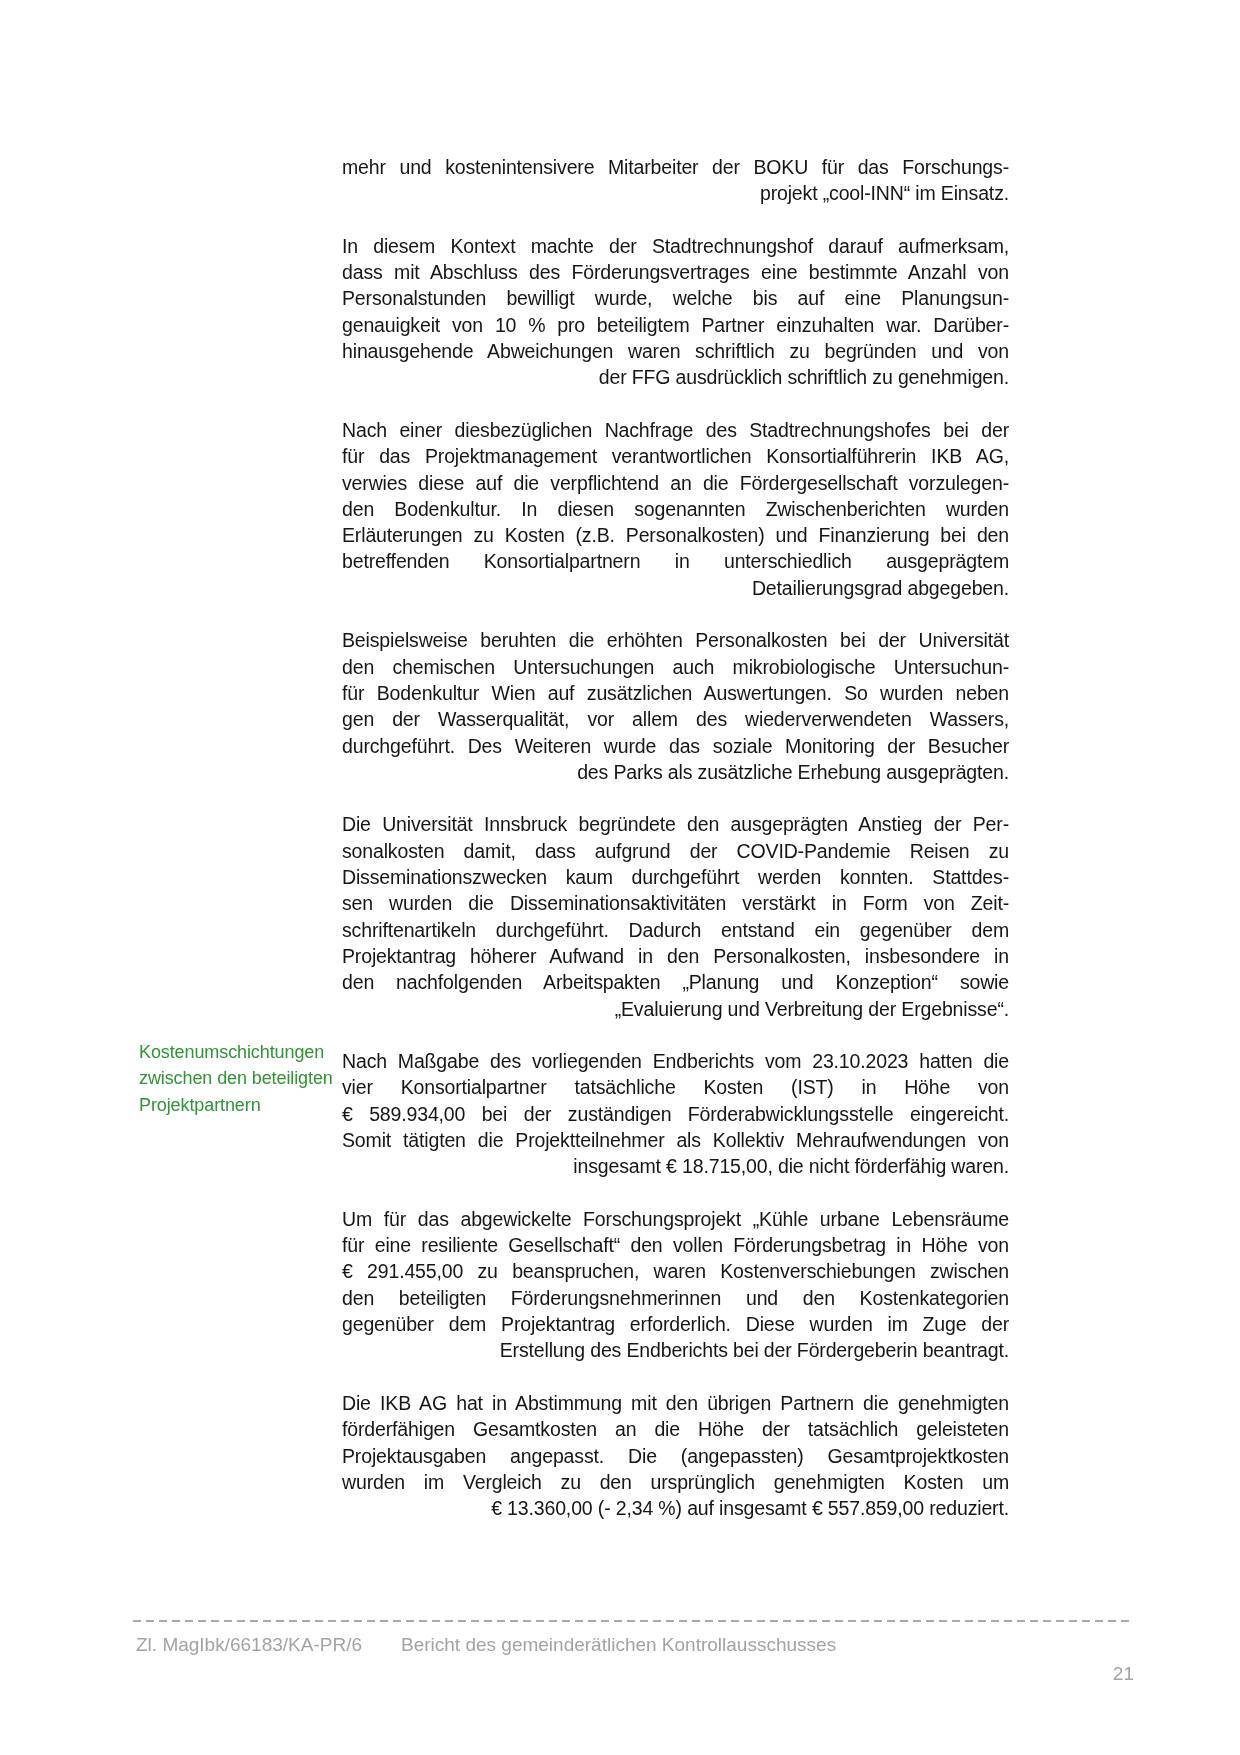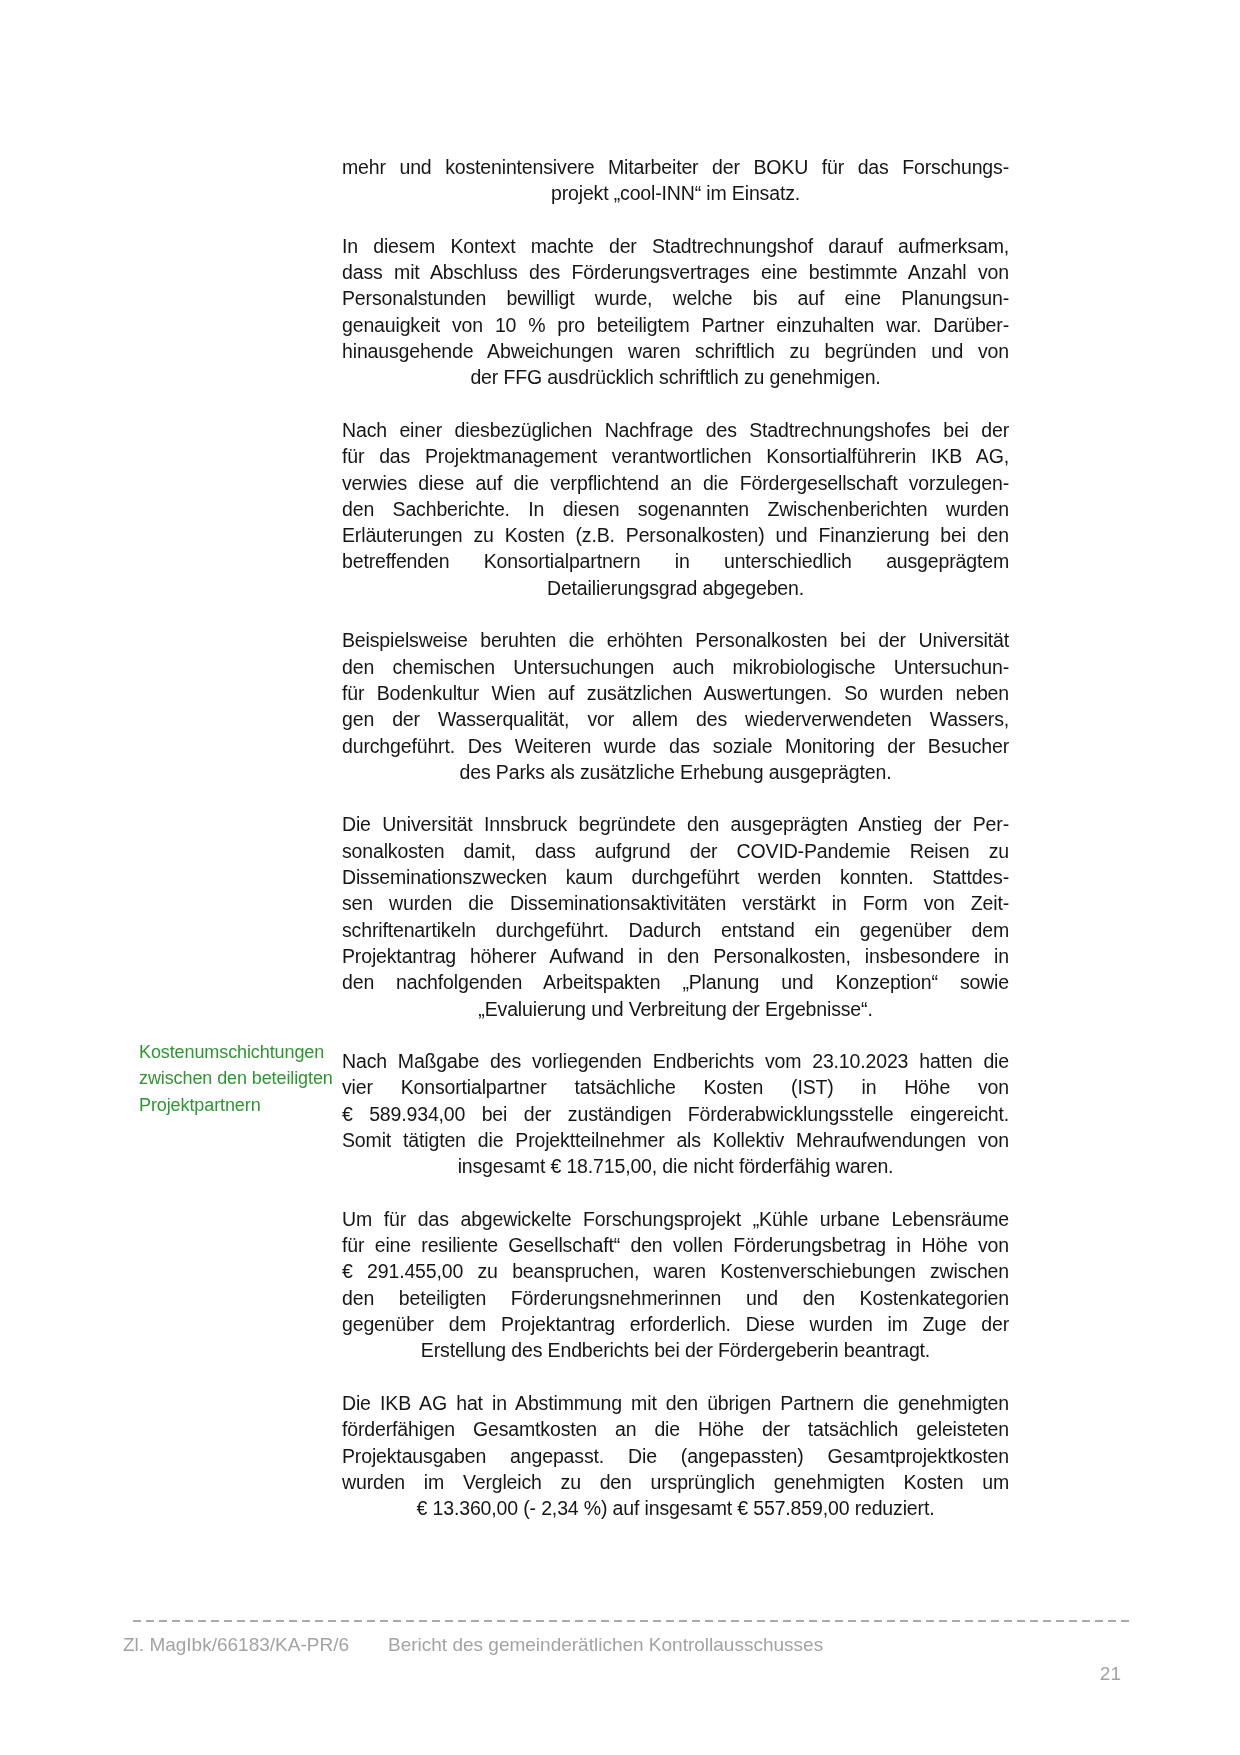--- a/index.html
+++ b/index.html
@@ -19,40 +19,40 @@
   .body-col {
     position: absolute;
     left: 342px; top: 154px; width: 667px;
     font-size: 19.5px;
     line-height: 26.3px;
     letter-spacing: -0.15px;
     color: var(--ink, #161616);
   }
   .para { margin: 0 0 26.3px 0; }
   .line.just { text-align: justify; text-align-last: justify; }
-  .line.last { text-align: center; }
+  .line.last { text-align: right; }
   
   .margin-note {
     position: absolute;
     left: 139px; top: 1039px; width: 206px;
     font-size: 18px;
     line-height: 26.3px;
     letter-spacing: -0.1px;
     color: var(--green, #2e9532);
     white-space: nowrap;
   }
   
   .footer-rule {
     position: absolute;
     left: 133px; top: 1620px; width: 1001px; height: 2px;
     background: repeating-linear-gradient(to right, var(--gray-line, #aaaaaa) 0 8px, transparent 8px 13px);
   }
   .footer {
     position: absolute;
-    left: 123px; top: 1633px; width: 998px;
+    left: 136px; top: 1633px; width: 998px;
     display: flex;
     align-items: flex-start;
     color: var(--gray, #a3a3a3);
     font-size: 19px;
     line-height: 24px;
   }
   .footer-ref { width: 265px; flex: 0 0 auto; }
   .footer-title { flex: 1 1 auto; text-align: left; }
   .footer-page { flex: 0 0 auto; margin-left: auto; text-align: right; margin-top: 29px; }
 </style>
@@ -77,21 +77,21 @@
         <div class="line just">dass mit Abschluss des Förderungsvertrages eine bestimmte Anzahl von</div>
         <div class="line just">Personalstunden bewilligt wurde, welche bis auf eine Planungsun-</div>
         <div class="line just">genauigkeit von 10 % pro beteiligtem Partner einzuhalten war. Darüber-</div>
         <div class="line just">hinausgehende Abweichungen waren schriftlich zu begründen und von</div>
         <div class="line last">der FFG ausdrücklich schriftlich zu genehmigen.</div>
       </div>
       <div class="para">
         <div class="line just">Nach einer diesbezüglichen Nachfrage des Stadtrechnungshofes bei der</div>
         <div class="line just">für das Projektmanagement verantwortlichen Konsortialführerin IKB AG,</div>
         <div class="line just">verwies diese auf die verpflichtend an die Fördergesellschaft vorzulegen-</div>
-        <div class="line just">den Sachberichte. In diesen sogenannten Zwischenberichten wurden</div>
+        <div class="line just">den Bodenkultur. In diesen sogenannten Zwischenberichten wurden</div>
         <div class="line just">Erläuterungen zu Kosten (z.B. Personalkosten) und Finanzierung bei den</div>
         <div class="line just">betreffenden Konsortialpartnern in unterschiedlich ausgeprägtem</div>
         <div class="line last">Detailierungsgrad abgegeben.</div>
       </div>
       <div class="para">
         <div class="line just">Beispielsweise beruhten die erhöhten Personalkosten bei der Universität</div>
         <div class="line just">den chemischen Untersuchungen auch mikrobiologische Untersuchun-</div>
         <div class="line just">für Bodenkultur Wien auf zusätzlichen Auswertungen. So wurden neben</div>
         <div class="line just">gen der Wasserqualität, vor allem des wiederverwendeten Wassers,</div>
         <div class="line just">durchgeführt. Des Weiteren wurde das soziale Monitoring der Besucher</div>

